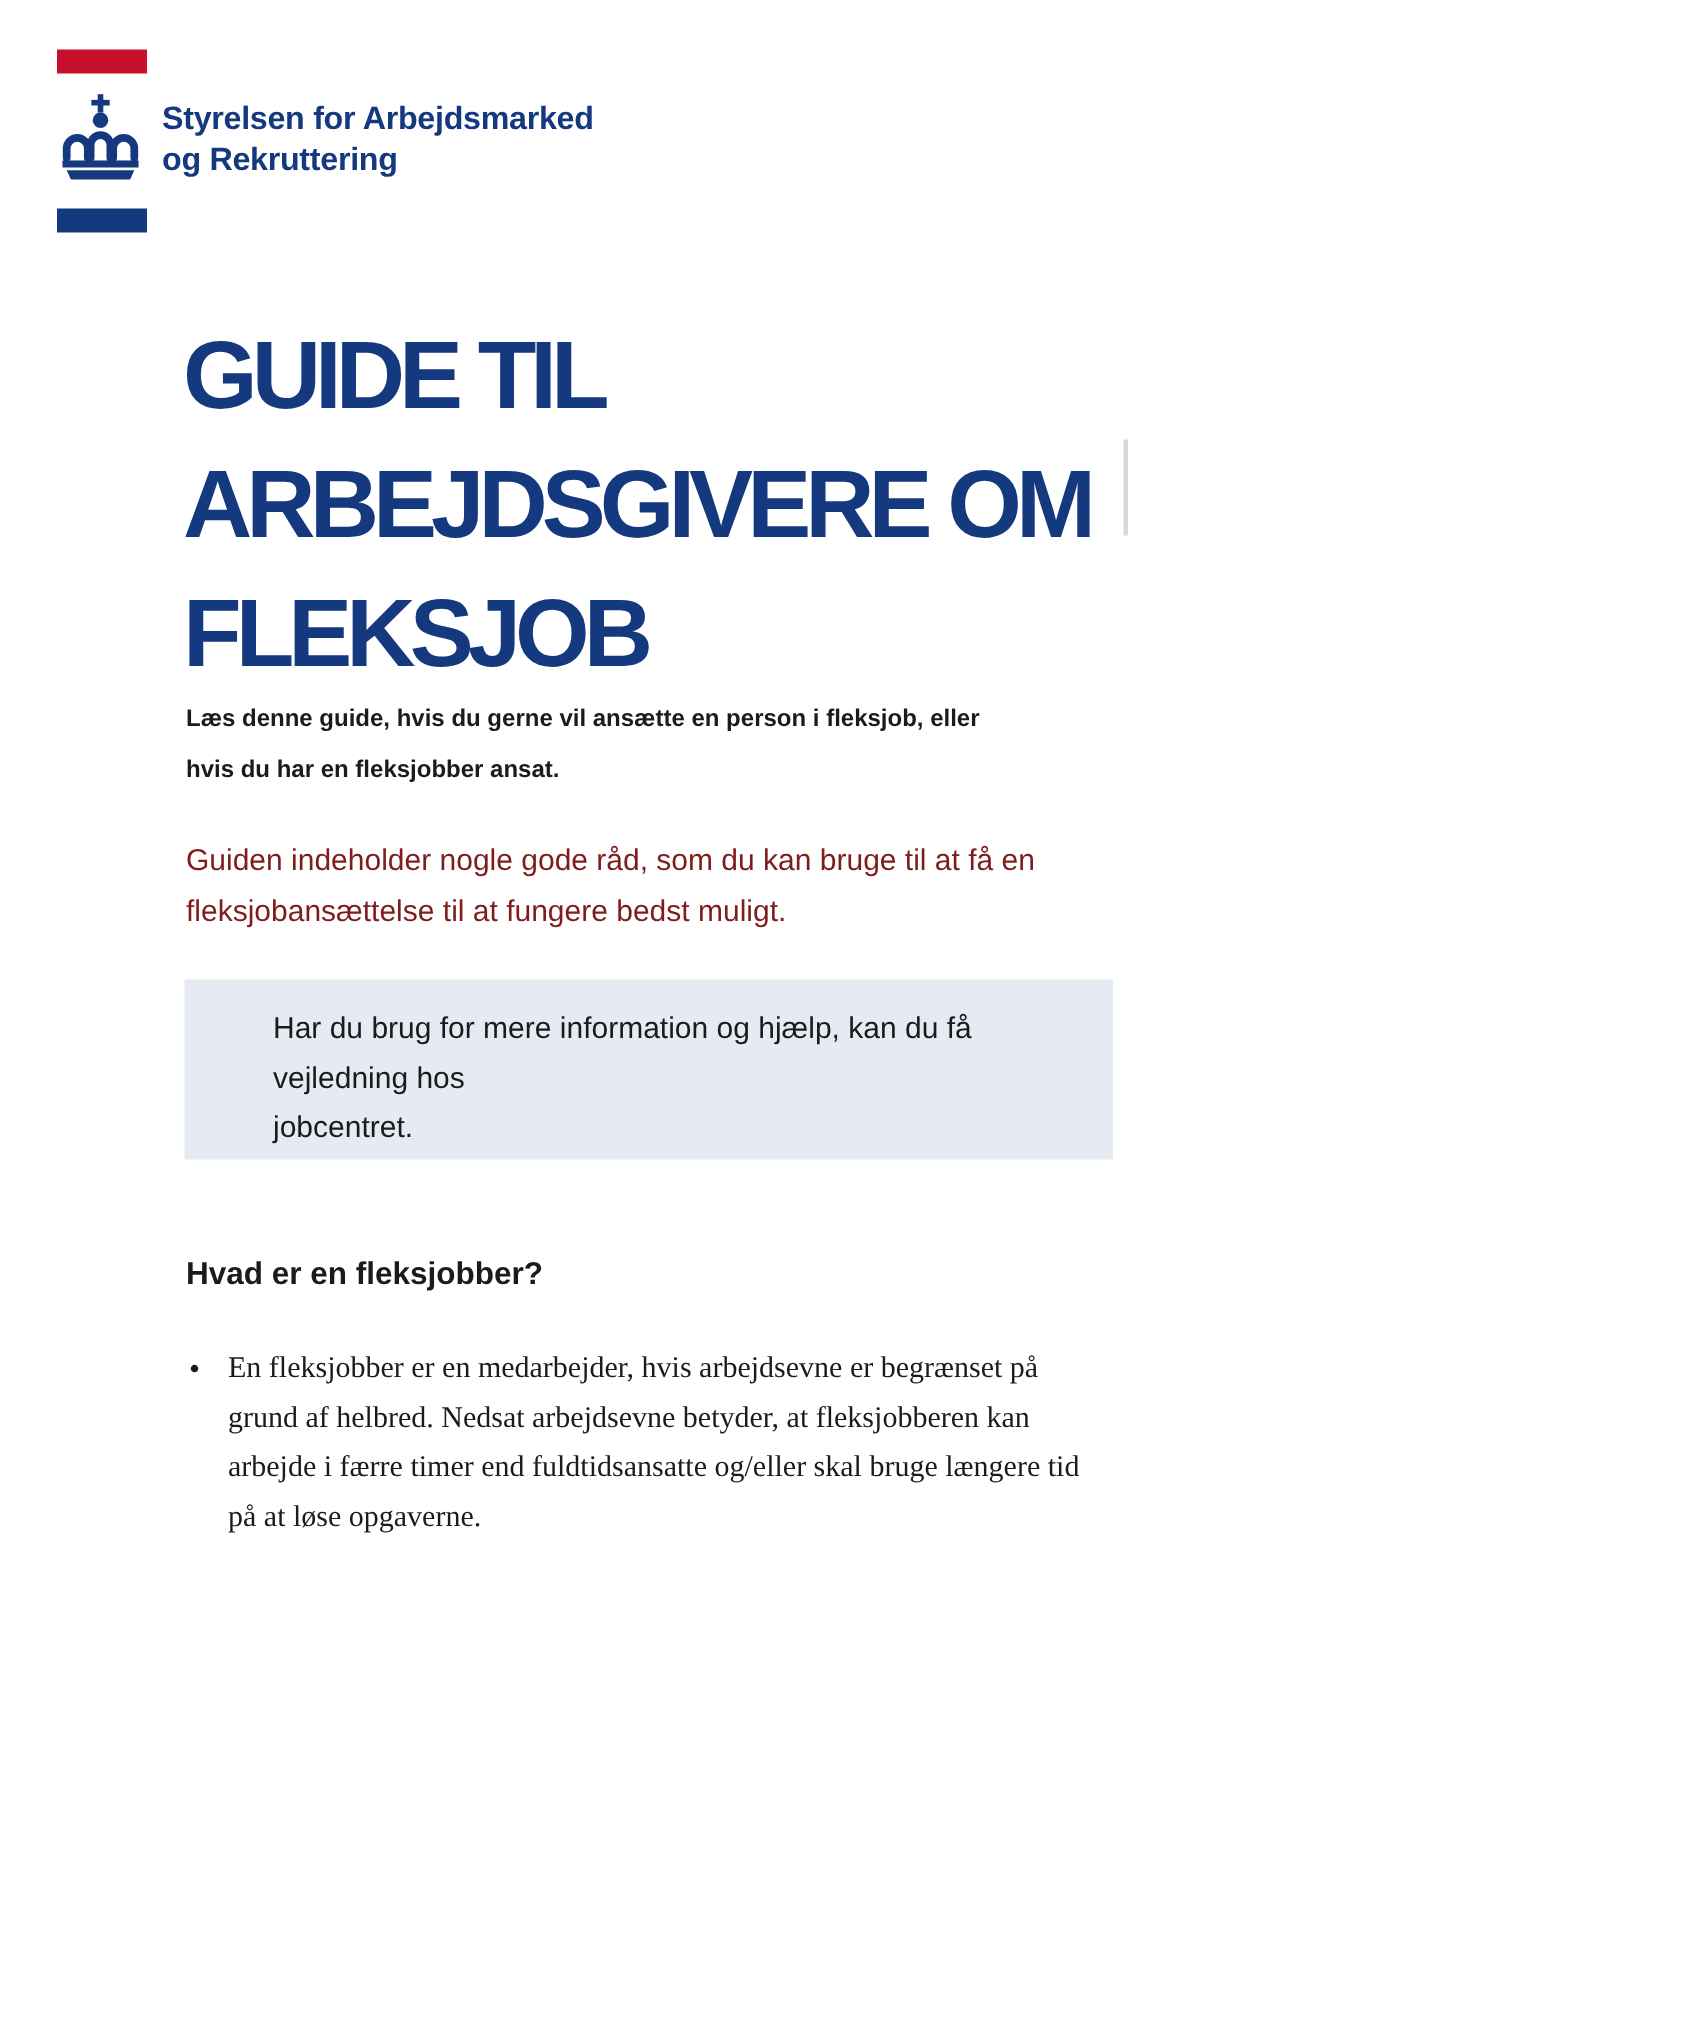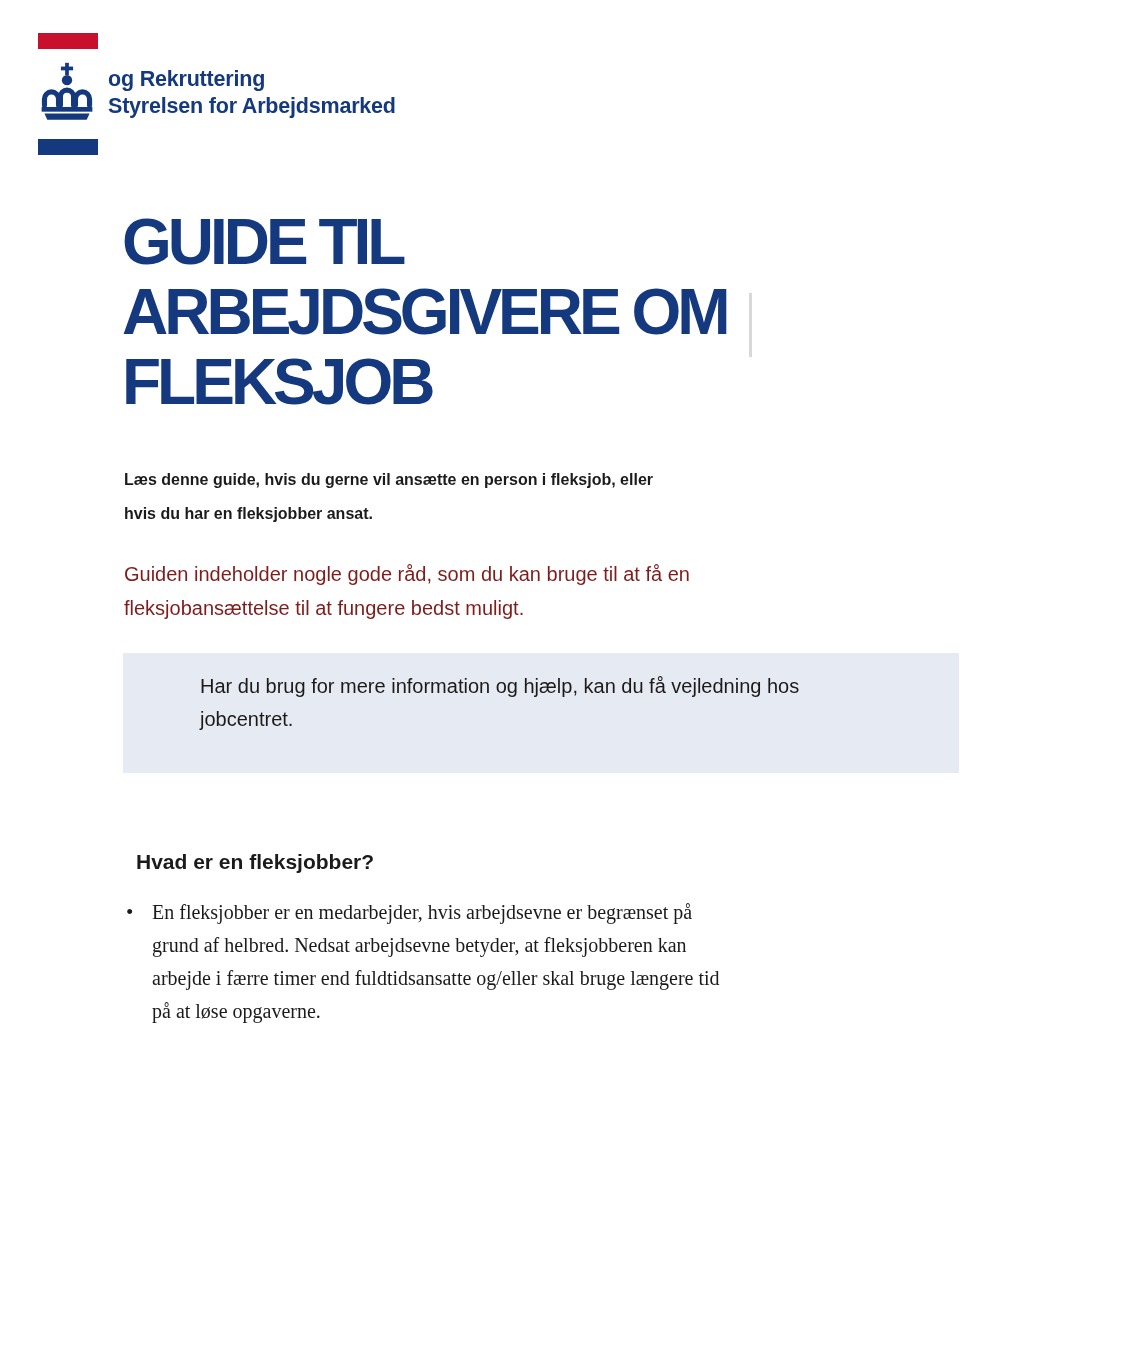--- a/index.html
+++ b/index.html
@@ -22,51 +22,51 @@
     position: absolute; left: 108px; top: 66px;
     font-weight: bold; font-size: 21.5px; line-height: 27px;
     color: #15397f; letter-spacing: -0.2px;
   }
   .agency-name span { display: block; }
 
   
   .doc-title {
     position: absolute; left: 122px; top: 207px; width: 760px;
     margin: 0;
-    font-size: 64px; line-height: 70px; font-weight: bold;
+    font-size: 64px; line-height: 86px; font-weight: bold;
     letter-spacing: -4px; color: #15397f;
     white-space: pre-line;
   }
   .cursor-line {
     position: absolute; left: 749px; top: 293px;
     width: 3px; height: 64px; background: #d8d8d8;
   }
   .lead {
     position: absolute; left: 124px; top: 463px; width: 780px;
     margin: 0; font-size: 16px; line-height: 34px; font-weight: bold;
     white-space: pre-line; color: #1b1b1b;
   }
   .intro {
     position: absolute; left: 124px; top: 557px; width: 780px;
     margin: 0; font-size: 20px; line-height: 34px;
     white-space: pre-line; color: #7f1d1d;
   }
   .info-box {
     position: absolute; left: 123px; top: 653px;
-    width: 836px; height: 120px;
+    width: 619px; height: 120px;
     background: #e6eaf2; box-sizing: border-box;
-    padding: 17px 20px 0 77px;
+    padding: 17px 20px 0 59px;
   }
   .info-box p {
     margin: 0; font-size: 20px; line-height: 33px;
     white-space: pre-line; color: #1b1b1b;
   }
   .section-heading {
     position: absolute; left: 124px; top: 837px; width: 700px;
-    margin: 12px; font-size: 21px; line-height: 26px; font-weight: bold;
+    margin: 0; font-size: 21px; line-height: 26px; font-weight: bold;
     color: #1b1b1b;
   }
   .bullet-list {
     position: absolute; left: 124px; top: 896px; width: 780px;
     margin: 0; padding: 0; list-style: none;
   }
   .bullet-list li {
     position: relative; padding-left: 28px; margin: 0 0 26px 0;
     font-size: 20px; line-height: 33px; white-space: pre-line;
     color: #1b1b1b;
@@ -95,22 +95,22 @@
         <path d="M9 55 H57 L54 61.5 H12 Z"></path>
       </g>
       <g fill="none" stroke="#15397f" stroke-width="5.5" stroke-linecap="round">
         <path d="M9 46 V39.5 A7.5 7.5 0 0 1 24 39.5 V46"></path>
         <path d="M26 46 V37 A7 7 0 0 1 40 37 V46"></path>
         <path d="M42 46 V39.5 A7.5 7.5 0 0 1 57 39.5 V46"></path>
       </g>
     </svg>
 
     <div class="agency-name">
+      <span>Styrelsen for Arbejdsmarked</span>
       <span>og Rekruttering</span>
-      <span>Styrelsen for Arbejdsmarked</span>
     </div>
 
     <div class="flag-bar blue"></div>
   </header>
 
   <main>
     <h1 class="doc-title">GUIDE TIL
 ARBEJDSGIVERE OM
 FLEKSJOB</h1>
     <div class="cursor-line"></div>

